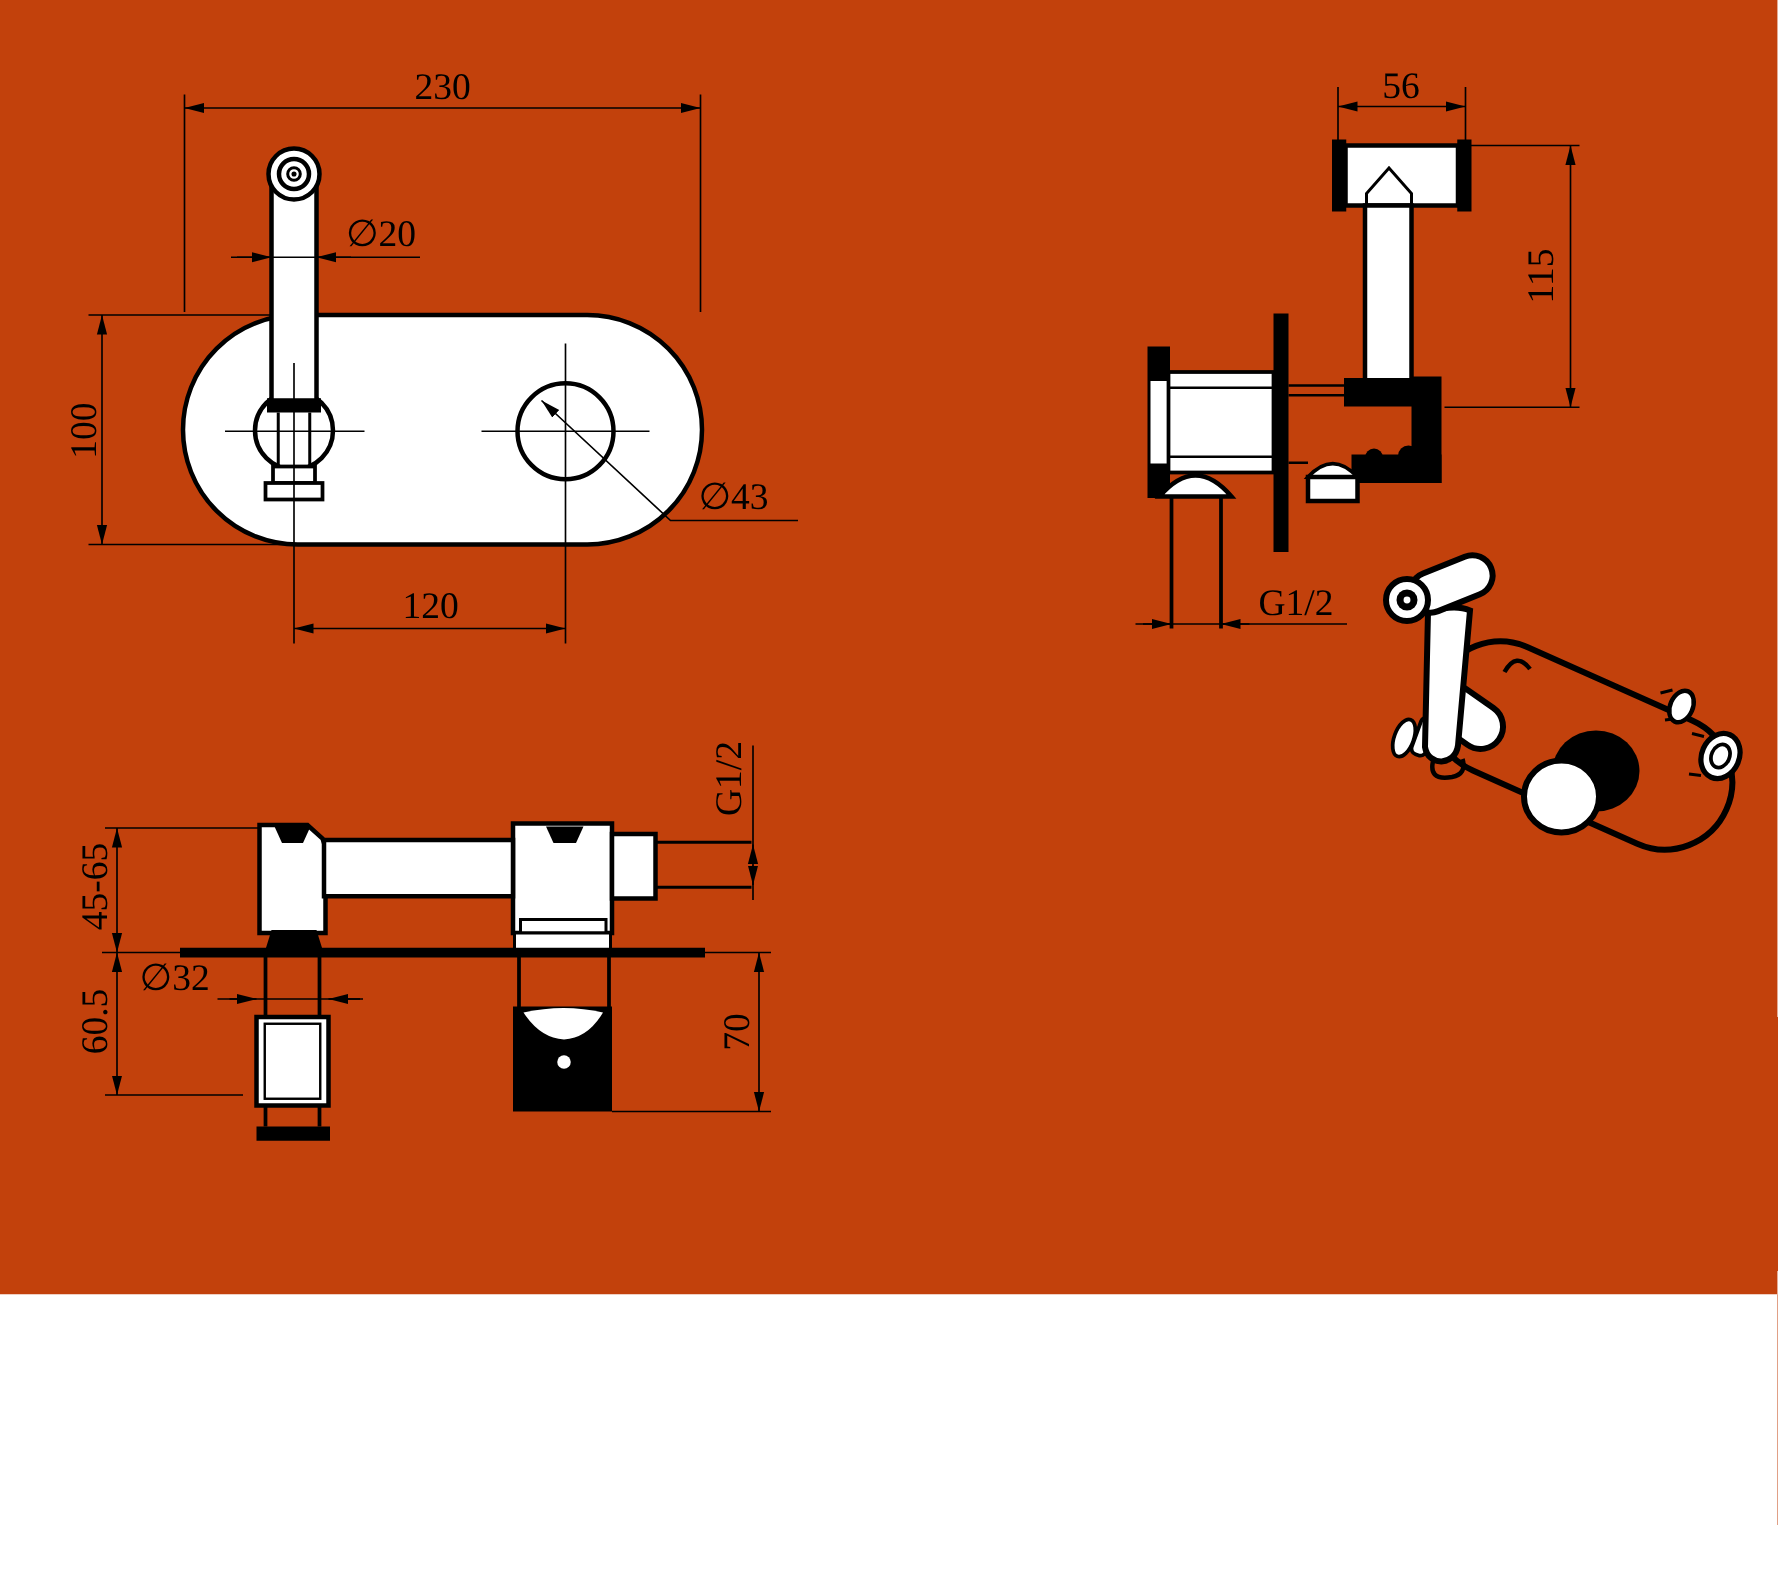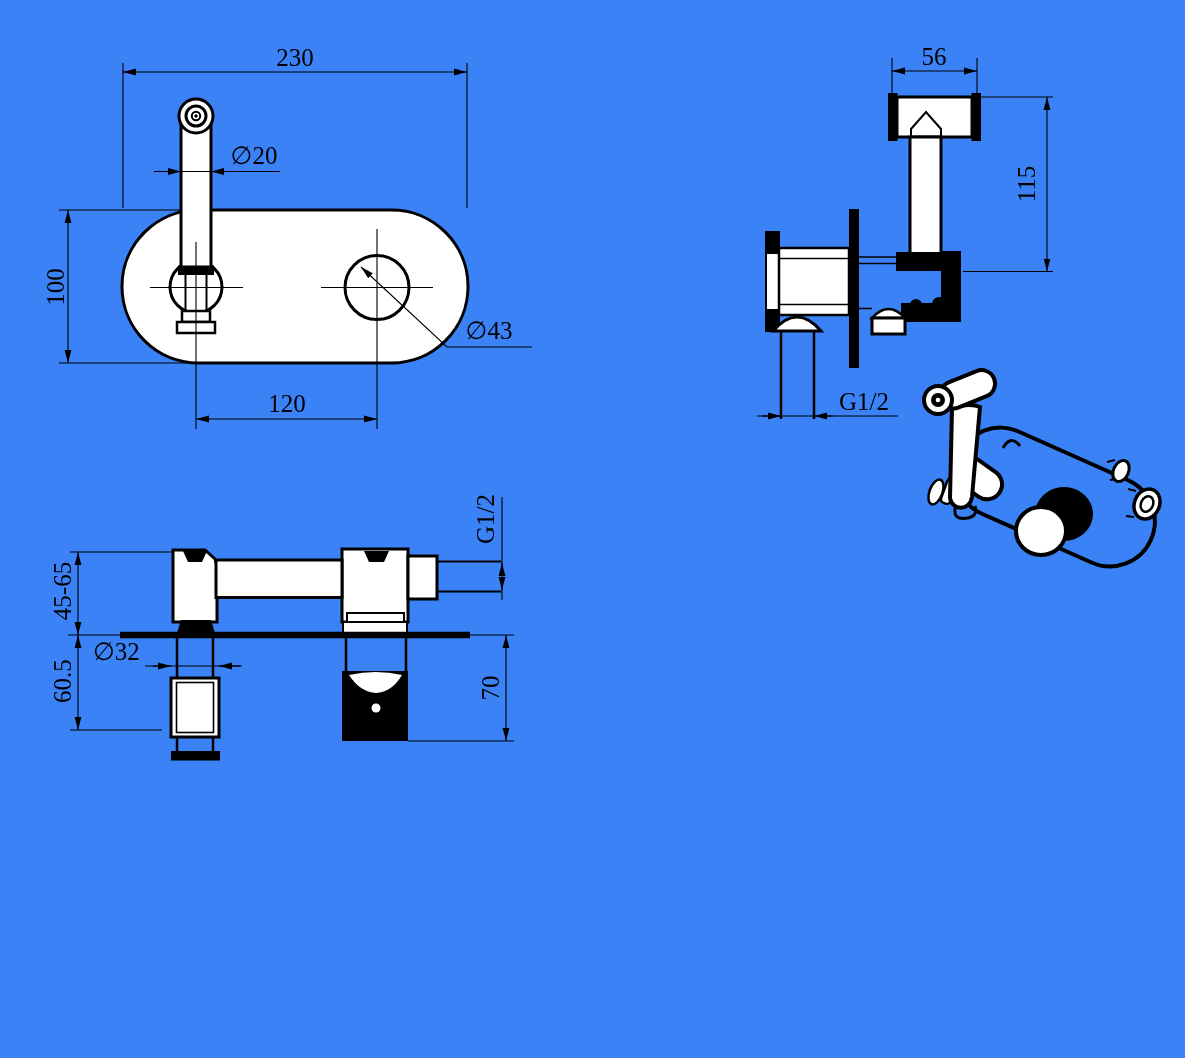--- a/index.html
+++ b/index.html
@@ -1,16 +1,16 @@
 <!DOCTYPE html>
 <html><head>
 <meta charset="utf-8">
 <style>
   html,body{margin:0;padding:0;background:#ffffff;}
-  .stage{position:relative;width:1185px;height:1058px;background:#3b82f6;overflow:hidden;}
+  .stage{position:relative;width:1185px;height:863px;background:#c2410c;overflow:hidden;}
   svg{display:block;}
   svg text{font-family:"Liberation Serif","DejaVu Serif",serif;font-size:25px;fill:#000;}
   .t-mid{text-anchor:middle;}
   .o2 {fill:#fff;stroke:#000;stroke-width:2;}
   .o2n{fill:none;stroke:#000;stroke-width:2;}
   .o25{fill:#fff;stroke:#000;stroke-width:2.5;}
   .o25n{fill:none;stroke:#000;stroke-width:2.5;}
   .o3 {fill:#fff;stroke:#000;stroke-width:3;}
   .o3n{fill:none;stroke:#000;stroke-width:3;}
   .o35{fill:#fff;stroke:#000;stroke-width:3.5;}

